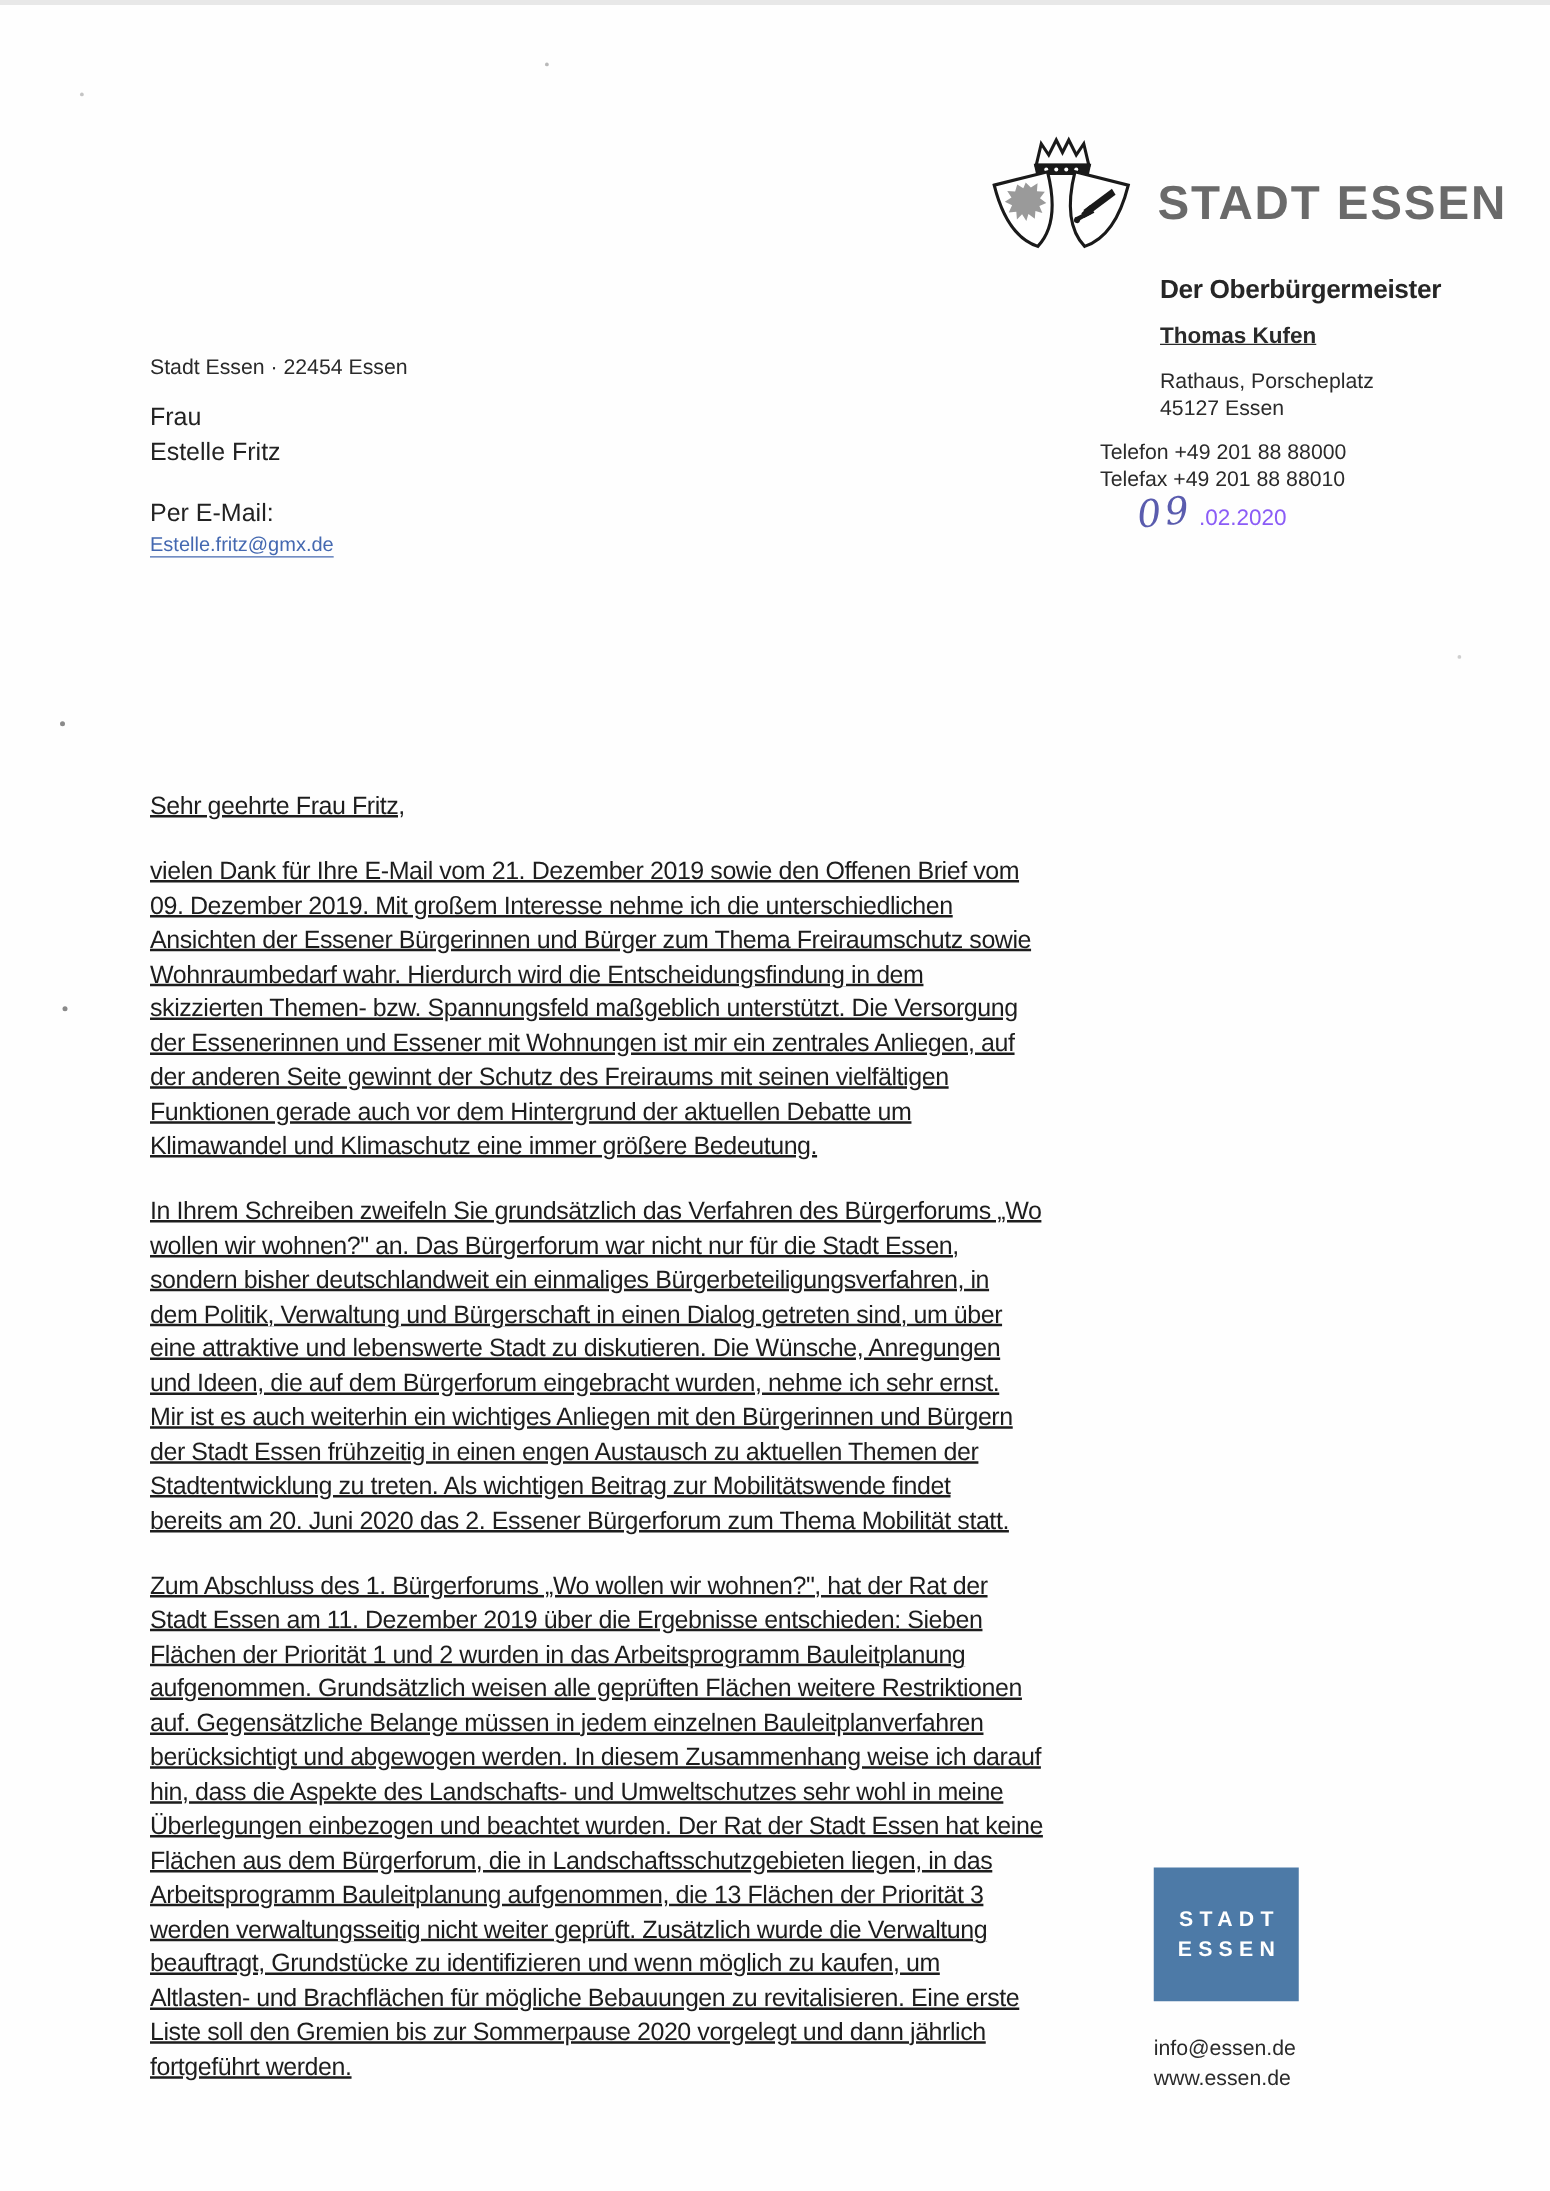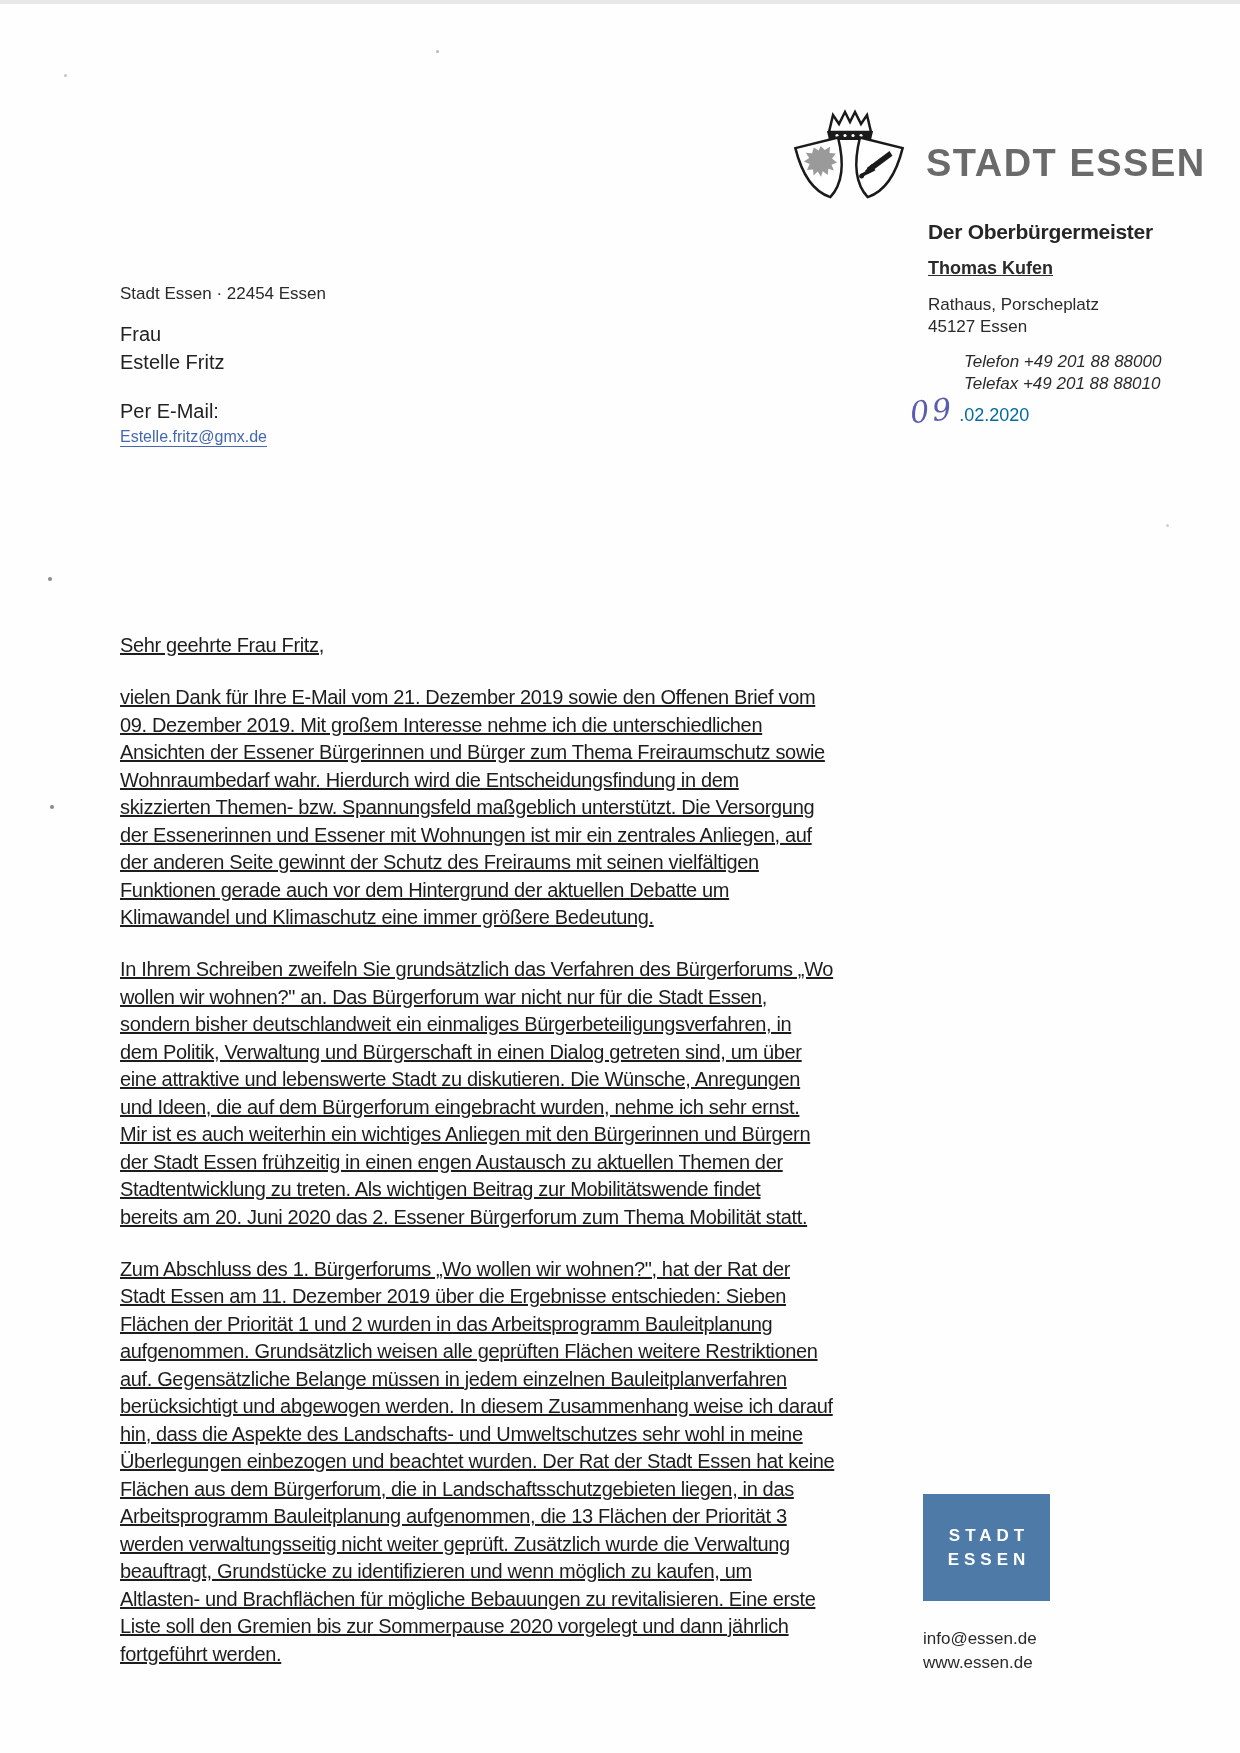--- a/index.html
+++ b/index.html
@@ -25,37 +25,37 @@
   }
   .ob-name{
     position:absolute;left:928px;top:254px;
     font-size:18px;font-weight:bold;color:#2a2a2a;white-space:pre;text-decoration:underline;
   }
   .ob-address{
     position:absolute;left:928px;top:290px;
     font-size:17px;line-height:22px;color:#2a2a2a;white-space:pre;
   }
   .ob-contact{
-    position:absolute;left:964px;top:347px;
-    font-size:17px;line-height:22px;color:#2a2a2a;white-space:pre;font-style:italic;
+    position:absolute;left:880px;top:347px;
+    font-size:17px;line-height:22px;color:#2a2a2a;white-space:pre;
   }
   .date-line{
     position:absolute;left:910px;top:392px;
     display:flex;align-items:baseline;gap:5px;
   }
   .handwritten{
     font-family:"DejaVu Serif", serif;
     font-style:italic;
     font-size:30px;
     color:#5a5cae;
     transform:rotate(-6deg);
     letter-spacing:3px;
     line-height:1;
   }
-  .date-printed{font-size:18px;color:#0369a1;}
+  .date-printed{font-size:18px;color:#8b5cf6;}
   
   .return-line{
     position:absolute;left:120px;top:280px;
     font-size:17px;color:#2a2a2a;white-space:pre;
   }
   .recipient{
     position:absolute;left:120px;top:316px;
     font-size:20px;line-height:28px;color:#222;white-space:pre;
   }
   .delivery{
@@ -73,21 +73,21 @@
   .body-text{
     position:absolute;left:120px;top:628px;width:780px;
     font-size:20px;line-height:27.5px;letter-spacing:-0.35px;
     color:#1d1d1d;
     text-decoration:underline;
   }
   .body-text p{margin:0 0 24.5px 0;white-space:pre;}
   
   .logo-box{
     position:absolute;left:923px;top:1490px;
-    width:127px;height:107px;
+    width:116px;height:107px;
     display:flex;flex-direction:column;align-items:center;justify-content:center;
     line-height:24px;
   }
   .logo-box span{
     color:#fff;font-size:17px;font-weight:bold;
     letter-spacing:5px;text-indent:5px;white-space:pre;
   }
   .footer-contact{
     position:absolute;left:923px;top:1623px;
     font-size:17px;line-height:24px;color:#2a2a2a;white-space:pre;

